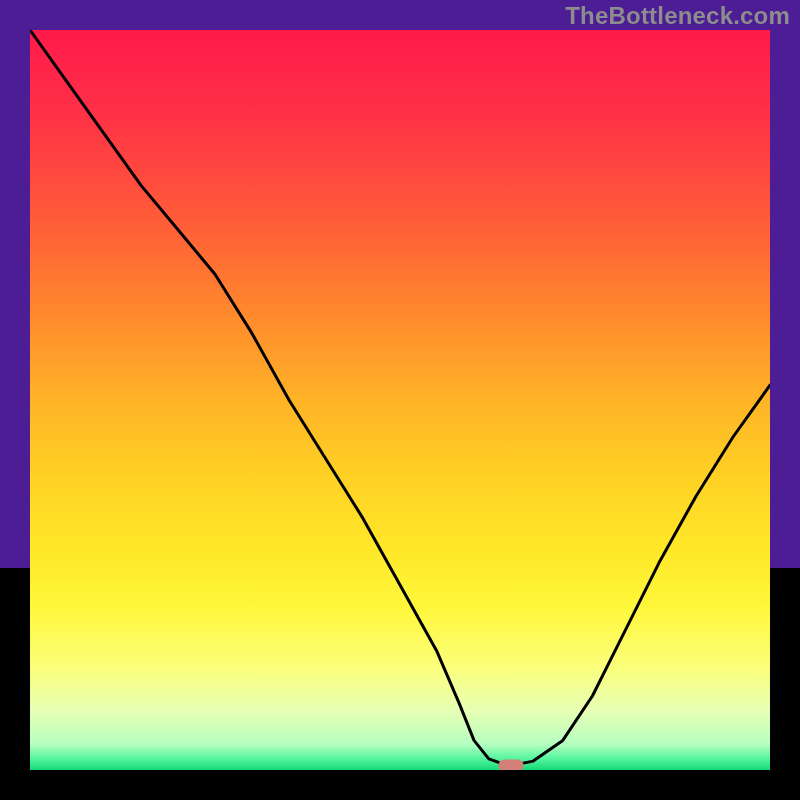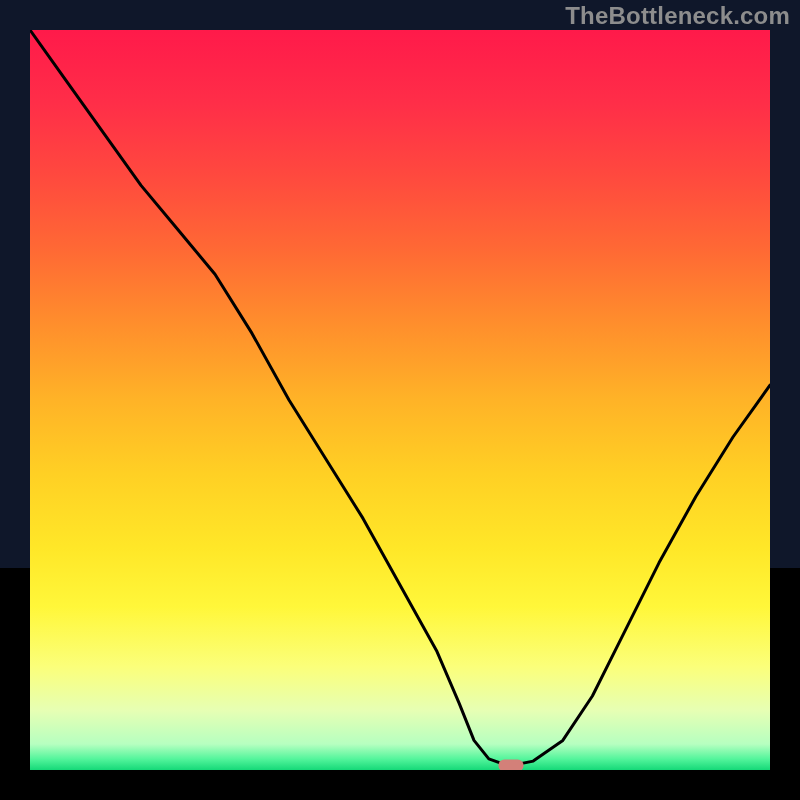--- a/index.html
+++ b/index.html
@@ -7,21 +7,21 @@
     padding: 0;
     width: 800px;
     height: 800px;
     background: #000;
     overflow: hidden;
   }
   .frame {
     position: relative;
     width: 800px;
     height: 568px;
-    background: #0f172a;
+    background: #4c1d95;
   }
   .watermark {
     position: absolute;
     top: 2px;
     right: 10px;
     font-family: Arial, Helvetica, sans-serif;
     font-size: 24px;
     font-weight: 600;
     color: #8d8d8d;
     letter-spacing: 0.2px;

